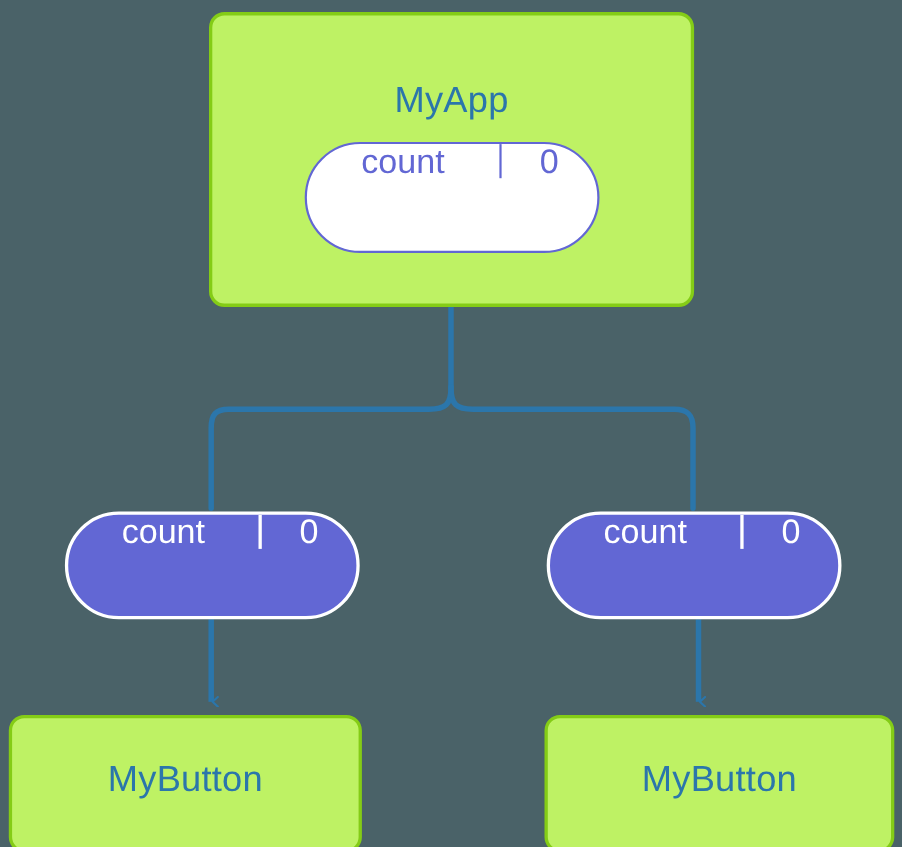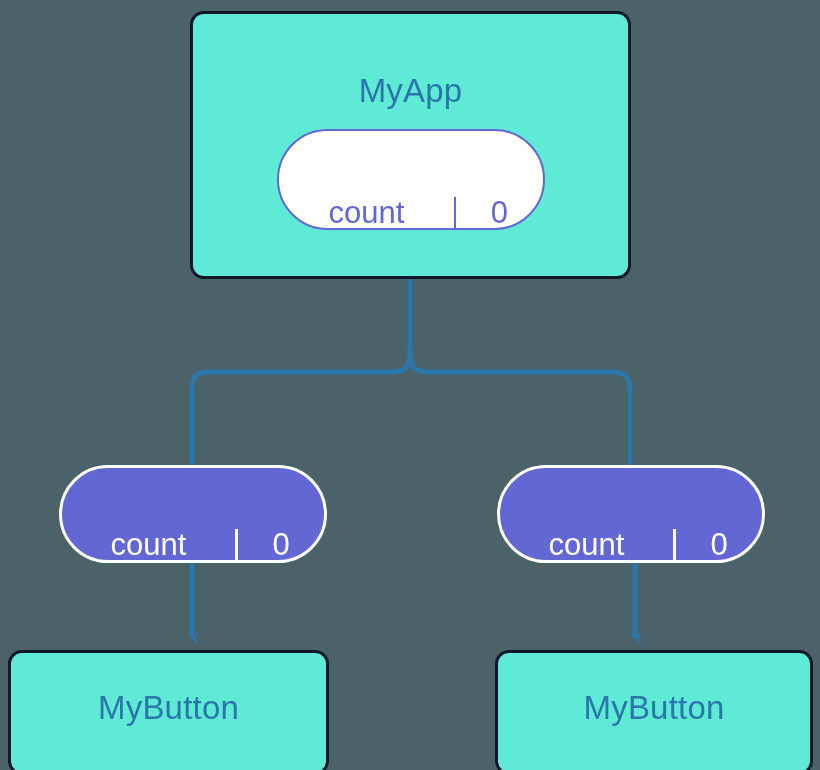--- a/index.html
+++ b/index.html
@@ -26,22 +26,22 @@
     position: absolute;
     left: 0;
     top: 0;
     width: 820px;
     height: 770px;
     pointer-events: none;
   }
   
   .component-card {
     position: absolute;
-    background: #5eead4;
-    border: 3px solid #0f172a;
+    background: #bef264;
+    border: 3px solid #84cc16;
     border-radius: 14px;
     box-sizing: border-box;
   }
   #myapp-card {
     left: 190px;
     top: 11px;
     width: 441px;
     height: 268px;
   }
   .card-title {
@@ -52,21 +52,21 @@
     letter-spacing: 0.2px;
     line-height: 1;
   }
   #myapp-title {
     margin-top: 60px;
   }
   
   .state-pill {
     position: absolute;
     display: flex;
-    align-items: flex-end;
+    align-items: flex-start;
     box-sizing: border-box;
     border-radius: 999px;
     overflow: hidden;
   }
   .state-pill .pill-key,
   .state-pill .pill-value {
     display: flex;
     align-items: center;
     justify-content: center;
     font-size: 31px;

